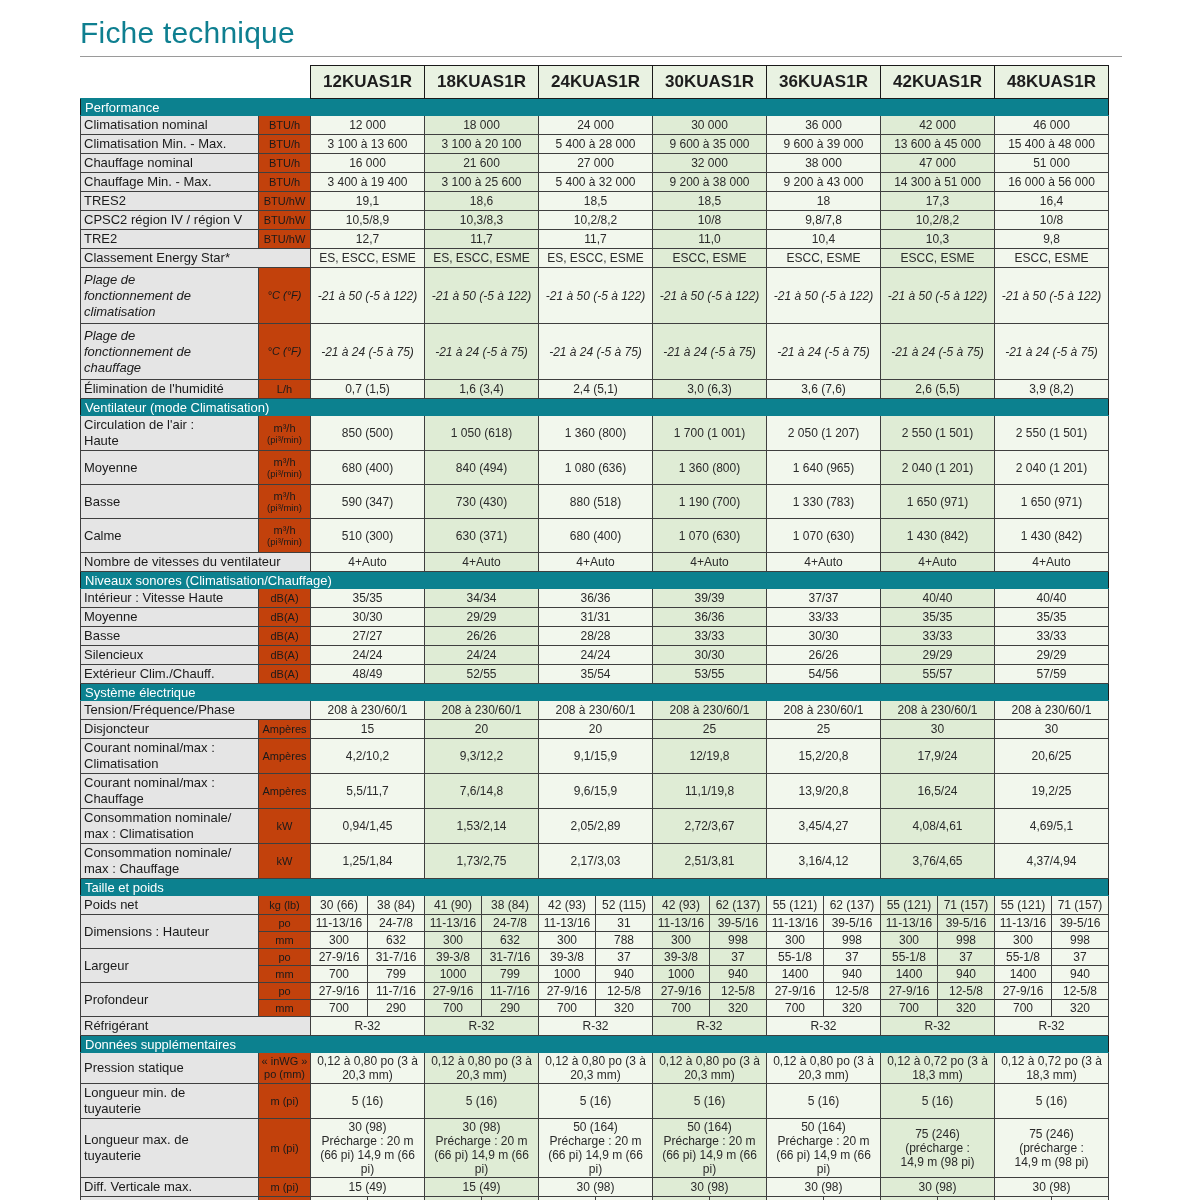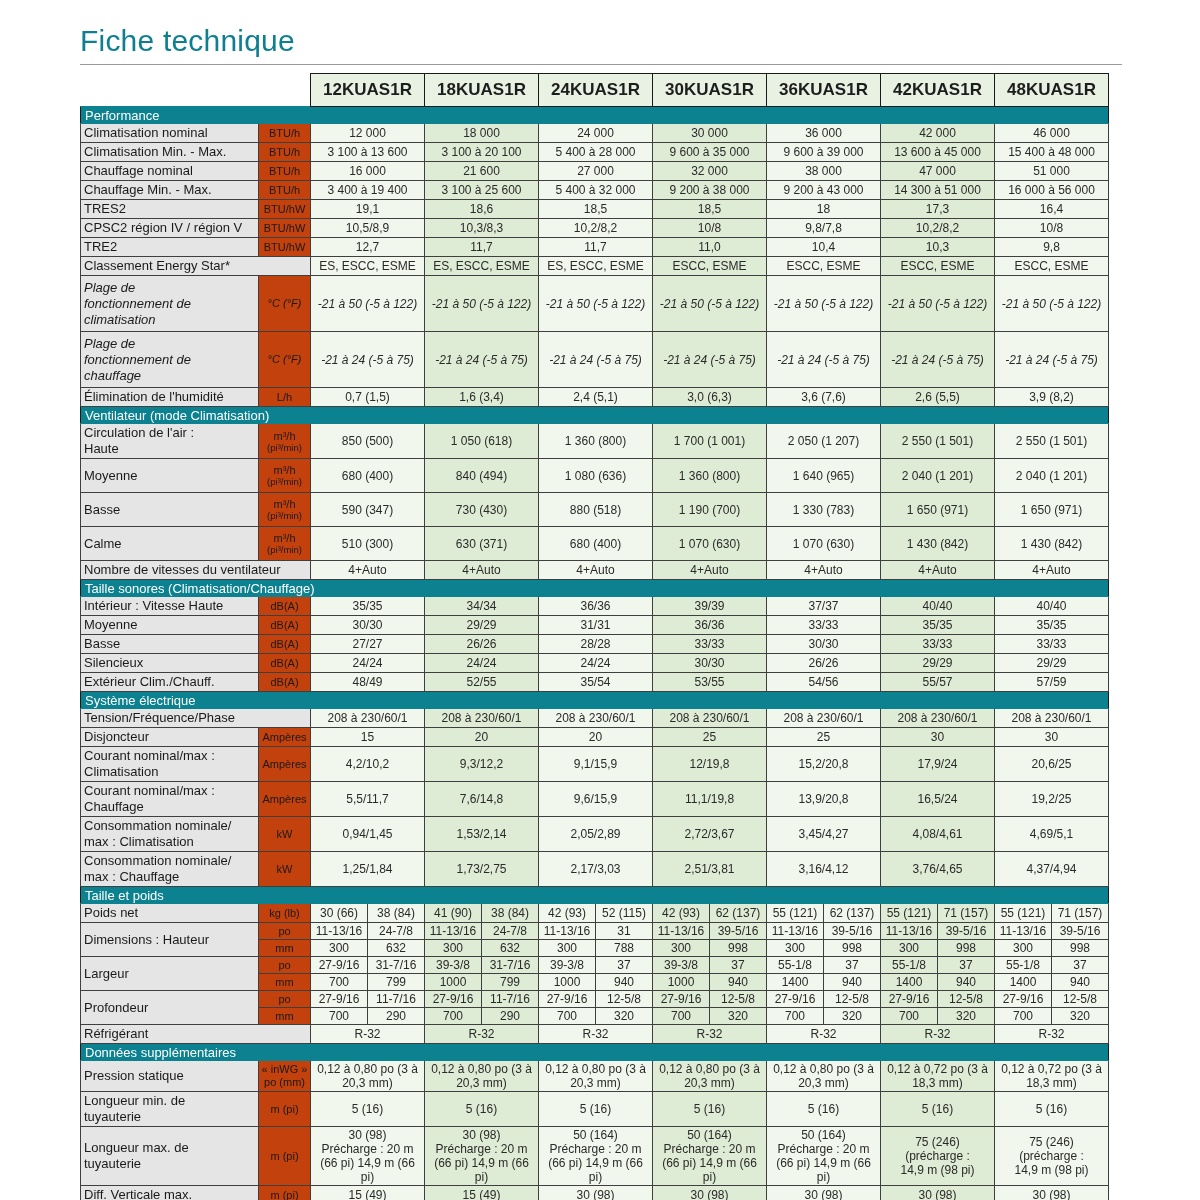--- a/index.html
+++ b/index.html
@@ -15,21 +15,21 @@
     background:#ffffff;
     font-family:"Liberation Sans", sans-serif;
     color:#1a1a1a;
   }
   .page{width:1200px; padding:12px 78px 0 80px;}
   .title{
     color:#0e7f90;
     font-size:30px;
     font-weight:500;
     letter-spacing:0.2px;
-    margin:12px 0 6px 0;
+    margin:4px 0 6px 0;
   }
   .rule{height:1px;background:#9a9a9a;width:1042px;margin-bottom:8px;}
   table.spec{
     border-collapse:collapse;
     table-layout:fixed;
     width:1028px;
   }
   td,th{border:1px solid var(--border); overflow:hidden; padding:0;}
   td.blank{border:none;background:#fff;}
   th.model{
@@ -294,21 +294,21 @@
           <td class="label h18" colspan="2"><span>Nombre de vitesses du ventilateur</span></td>
           <td class="val h18 light" colspan="2"><span>4+Auto</span></td>
           <td class="val h18 dark" colspan="2"><span>4+Auto</span></td>
           <td class="val h18 light" colspan="2"><span>4+Auto</span></td>
           <td class="val h18 dark" colspan="2"><span>4+Auto</span></td>
           <td class="val h18 light" colspan="2"><span>4+Auto</span></td>
           <td class="val h18 dark" colspan="2"><span>4+Auto</span></td>
           <td class="val h18 light" colspan="2"><span>4+Auto</span></td>
         </tr>
         <tr class="secbar">
-          <td colspan="16"><span>Taille sonores (Climatisation/Chauffage)</span></td>
+          <td colspan="16"><span>Niveaux sonores (Climatisation/Chauffage)</span></td>
         </tr>
         <tr>
           <td class="label h17"><span>Intérieur : Vitesse Haute</span></td>
           <td class="unit h17"><span>dB(A)</span></td>
           <td class="val h17 light" colspan="2"><span>35/35</span></td>
           <td class="val h17 dark" colspan="2"><span>34/34</span></td>
           <td class="val h17 light" colspan="2"><span>36/36</span></td>
           <td class="val h17 dark" colspan="2"><span>39/39</span></td>
           <td class="val h17 light" colspan="2"><span>37/37</span></td>
           <td class="val h17 dark" colspan="2"><span>40/40</span></td>

